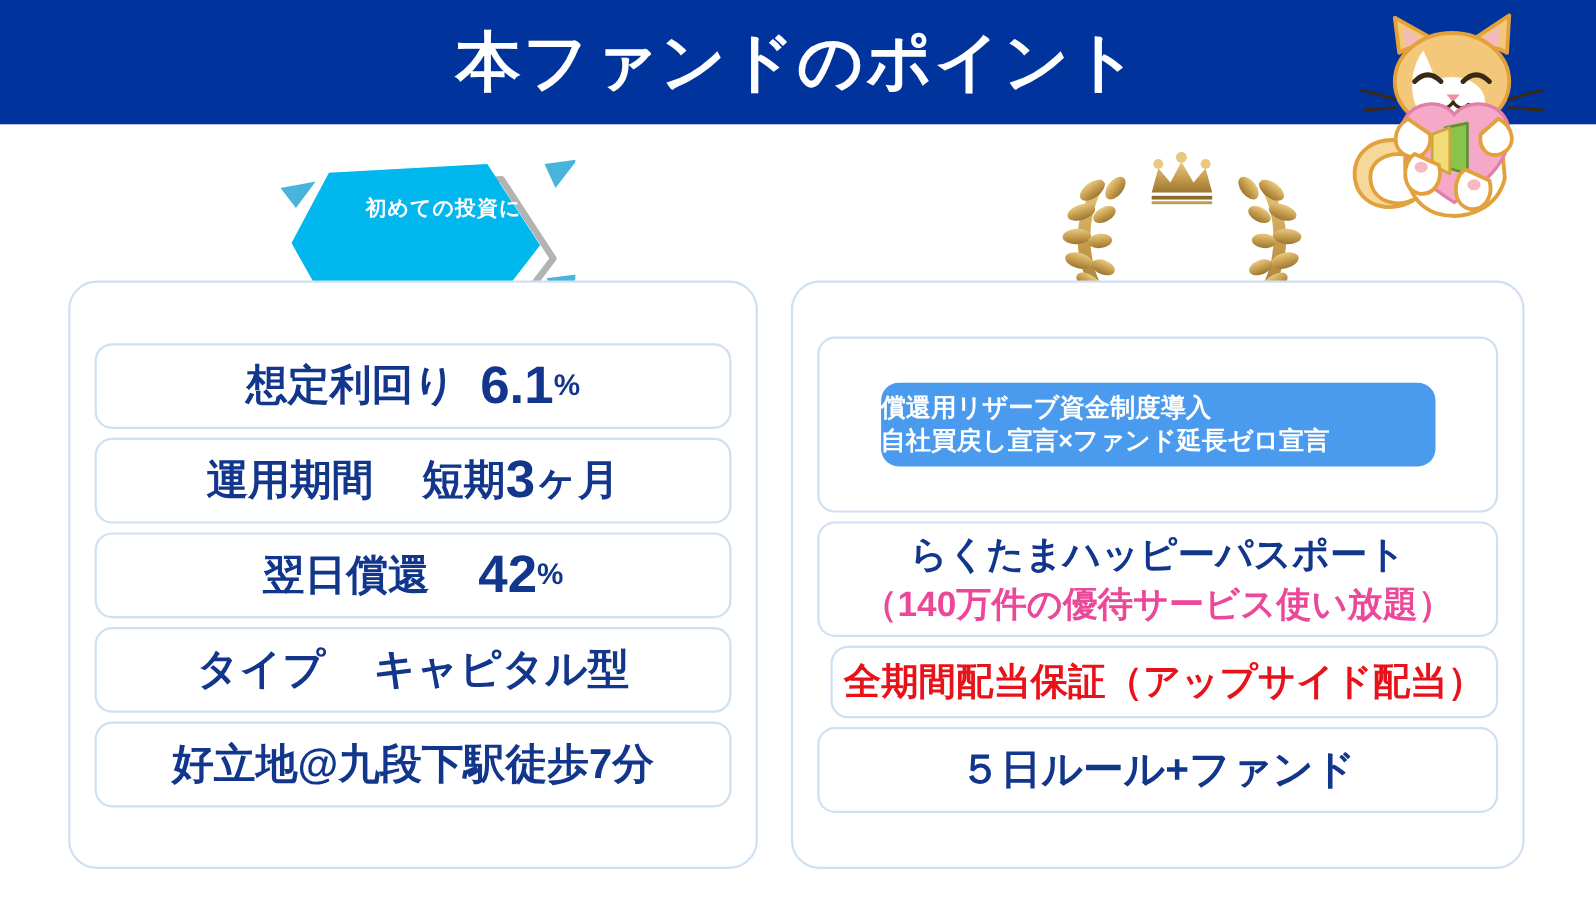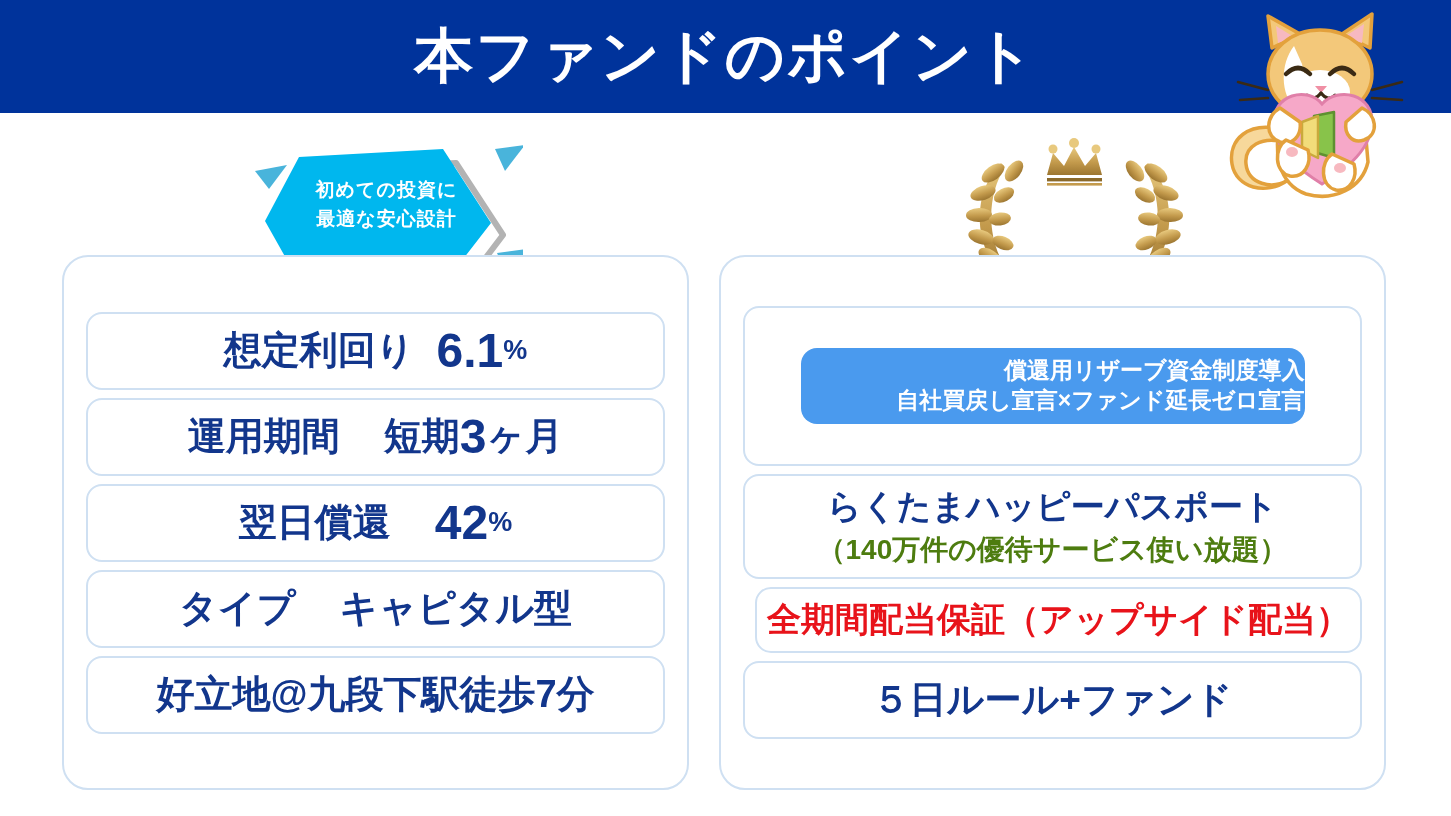--- a/index.html
+++ b/index.html
@@ -23,21 +23,21 @@
     white-space: nowrap;
   }
 
   
   .mascot { position: absolute; left: 1222px; top: 12px; width: 200px; height: 205px; }
 
   
   .bubble-wrap { position: absolute; left: 243px; top: 137px; width: 280px; height: 175px; }
   .bubble-text {
     position: absolute; left: 56px; top: 38px; width: 175px;
-    text-align: center; color: #ffffff; font-size: 19px; font-weight: 700;
+    text-align: right; color: #ffffff; font-size: 19px; font-weight: 700;
     line-height: 1.55; letter-spacing: 1px;
   }
 
   
   .badge-wrap { position: absolute; left: 957px; top: 133px; width: 235px; height: 165px; }
   .badge-text {
     position: absolute; left: 0; top: 38px; width: 235px; text-align: center;
     color: #4a3414; font-weight: 700; line-height: 1.28;
   }
   .badge-line1 { font-size: 25px; letter-spacing: 2px; }
@@ -65,26 +65,26 @@
 
   .big  { font-size: 48px; }
   .small{ font-size: 27px; }
   .sp   { display: inline-block; width: 22px; }
 
   
   .r-protect { height: 160px; flex-direction: column; gap: 6px; }
   .r-protect .title { font-size: 37px; color:#12368c; font-weight:700; letter-spacing:0px; }
   .sub-banner {
     background: #4a9aee; border-radius: 16px; color: #ffffff;
-    width: 504px; padding: 7px 0 9px; text-align: right;
+    width: 504px; padding: 7px 0 9px; text-align: left;
     font-size: 23px; font-weight: 700; line-height: 1.32; letter-spacing: 0px;
   }
   .r-passport { height: 105px; flex-direction: column; gap: 1px; }
   .r-passport .l1 { font-size: 34px; color:#12368c; }
-  .r-passport .l2 { font-size: 28px; color:#4d7c0f; }
+  .r-passport .l2 { font-size: 32px; color:#ec4899; }
   .r-redzone { height: 66px; margin-left: 12px; }
   .r-redzone .t { font-size: 34px; color: #e8131a; }
   .r-fiveday { height: 78px; }
   .r-fiveday .t { font-size: 37px; color:#12368c; }
 </style>
 </head>
 <body>
 
 <div class="page">
 
@@ -139,21 +139,20 @@
 
       <path d="M56 20 L200 12 L248 86 L200 148 L118 150 L100 170 L96 150 L58 148 L22 84 Z" fill="#00B7EE"></path>
 
       <path d="M12 34 L44 28 L26 52 Z" fill="#49B4DB"></path>
       <path d="M252 12 L282 8 L262 34 Z" fill="#49B4DB"></path>
       <path d="M16 132 L46 126 L26 150 Z" fill="#49B4DB"></path>
       <path d="M254 116 L284 112 L264 138 Z" fill="#49B4DB"></path>
     </svg>
     <div class="bubble-text">
       <div>初めての投資に</div>
-      <div>最適な安心設計</div>
     </div>
   </div>
 
   <div class="badge-wrap">
     <svg viewBox="0 0 235 165" width="235" height="165" style="position:absolute;left:0;top:0;">
       <defs>
         <linearGradient id="gold" x1="0" y1="0" x2="0" y2="1">
           <stop offset="0%" stop-color="#E8C97E"></stop>
           <stop offset="55%" stop-color="#C39A4C"></stop>
           <stop offset="100%" stop-color="#9C7631"></stop>

